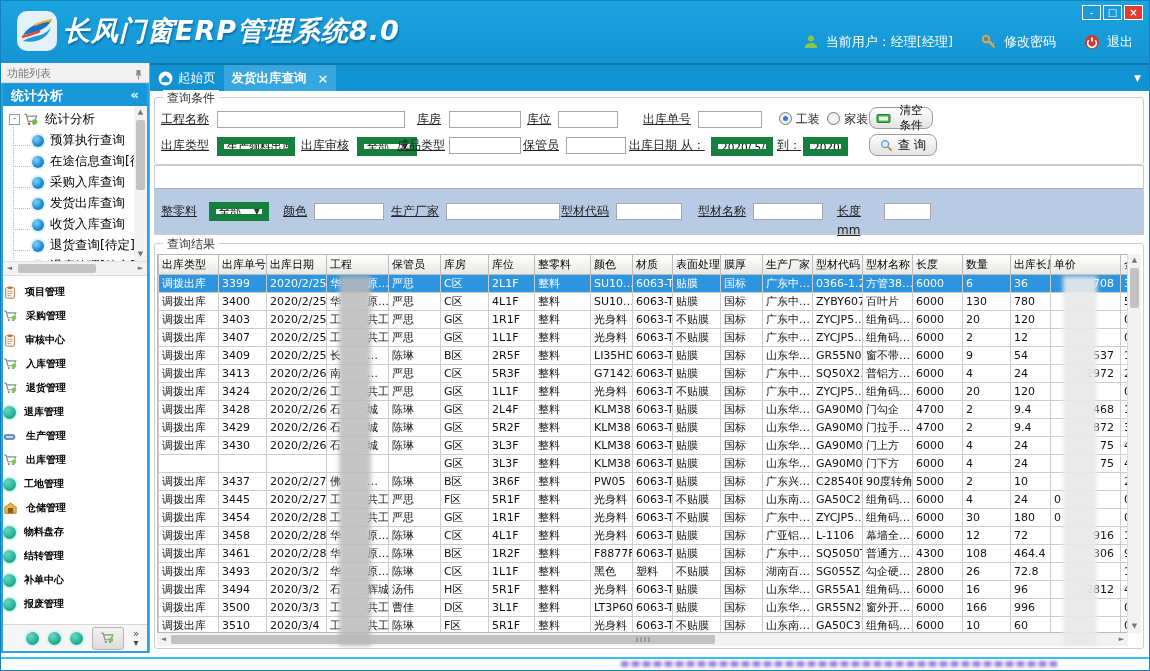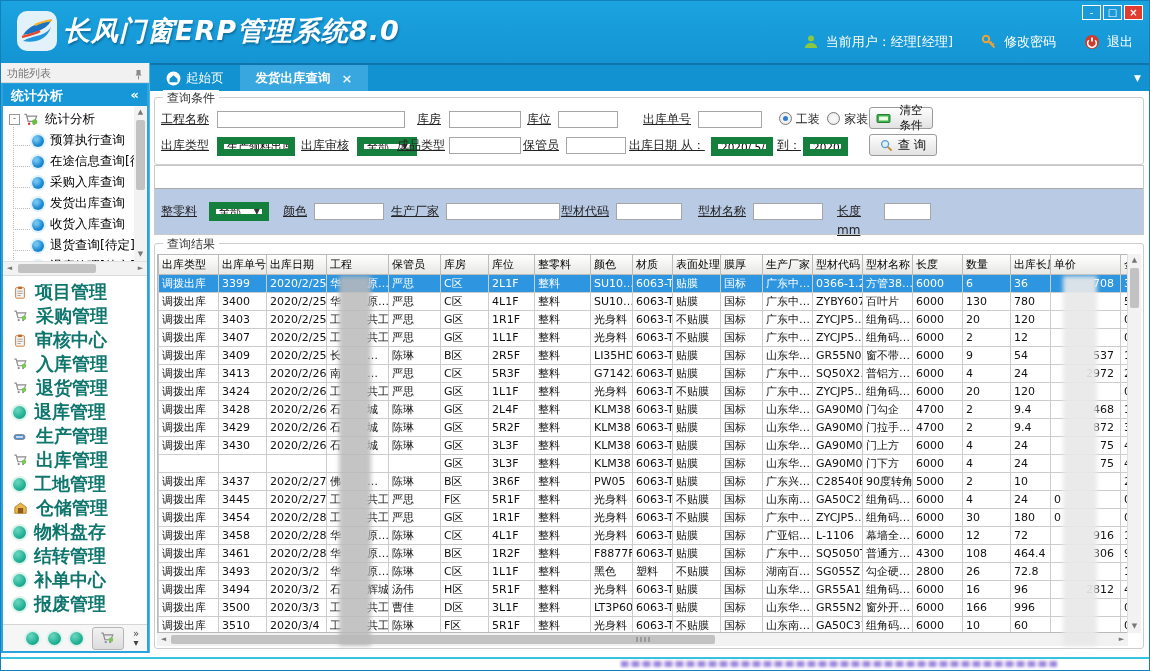--- a/index.html
+++ b/index.html
@@ -27,44 +27,44 @@
   .tree{position:relative;height:152px;overflow:hidden;font-size:12.5px;border-bottom:1px solid #e0e0e0;padding-top:3px;}
   .tree-row{display:flex;align-items:center;height:21px;white-space:nowrap;cursor:pointer;}
   .tree-root-box{width:9px;height:9px;border:1px solid #999;margin:0 3px 0 6px;font-size:8px;line-height:7px;text-align:center;color:#555;background:#fff;}
   .tree-item .elbow{width:16px;height:18px;border-left:1px dotted #bbb;border-bottom:1px dotted #bbb;margin-left:10px;margin-bottom:8px;}
   .dot-ic{width:12px;height:12px;border-radius:50%;background:radial-gradient(circle at 35% 32%,#6cc2f0 15%,#1b86d0 60%);box-shadow:0 0 0 2px #e3f1fb;margin:0 6px 0 2px;flex:0 0 auto;}
   .tree-vsb{position:absolute;right:0;top:0;bottom:0;width:13px;background:#f2f2f2;}
   .tree-hsb{height:13px;background:#f2f2f2;position:relative;border-bottom:1px solid #dcdcdc;}
   .sb-arrow{position:absolute;font-size:7px;color:#777;width:13px;height:13px;text-align:center;line-height:13px;cursor:pointer;}
   .thumb{position:absolute;background:#c2c2c2;border-radius:2px;cursor:pointer;}
   .menu{flex:1;padding-top:4px;overflow:hidden;}
-  .menu-item{display:flex;align-items:center;height:24px;padding-left:10px;gap:8px;font-size:18px;font-weight:bold;color:#0f766e;cursor:pointer;}
+  .menu-item{display:flex;align-items:center;height:24px;padding-left:0;gap:8px;font-size:10px;font-weight:bold;color:#000000;cursor:pointer;}
   .ic-circle{width:13px;height:13px;border-radius:50%;background:radial-gradient(circle at 35% 30%,#5fd3ba 10%,#17a98c 70%);box-shadow:0 0 0 2px #dff2ee;flex:0 0 auto;}
   .menu-footer{height:26px;border-top:1px solid #d5d5d5;background:#f6f6f6;display:flex;align-items:center;justify-content:flex-end;gap:9px;padding:0 8px;}
   .foot-circle{width:13px;height:13px;border-radius:50%;background:radial-gradient(circle at 35% 30%,#5fd3ba 10%,#17a98c 70%);box-shadow:0 0 0 2px #dff2ee;cursor:pointer;}
   .foot-btn{width:30px;height:21px;border:1px solid #b5b5b5;border-radius:3px;background:linear-gradient(#f2f2f2,#dcdcdc);display:flex;align-items:center;justify-content:center;cursor:pointer;}
   .chev{font-size:10px;color:#444;line-height:9px;text-align:center;cursor:pointer;}
   
   .tabbar{position:absolute;top:0;left:0;right:0;height:26px;background:#1392d2;border-top:2px solid #0e74ab;display:flex;align-items:center;color:#fff;font-size:12.5px;}
-  .tab{display:flex;align-items:center;gap:5px;padding:0 16px;height:26px;cursor:pointer;text-align:right;}
+  .tab{display:flex;align-items:center;gap:5px;padding:0 8px;height:26px;cursor:pointer;text-align:right;}
   .tab.active{background:#38a7e0;font-weight:bold;}
   .tab .x{font-size:13px;margin-left:6px;opacity:.9;cursor:pointer;}
   .tab-caret{margin-left:auto;margin-right:8px;font-size:9px;cursor:pointer;}
   
   .groupbox{position:absolute;border:1px solid #cdcdcd;border-radius:3px;background:#fff;}
   .legend{position:absolute;top:-8px;left:8px;background:#fff;padding:0 4px;font-size:12px;color:#333;}
   
   .q{position:absolute;font-size:12px;color:#222;}
   .q-lbl{line-height:19px;text-decoration:underline;}
   .tin{position:absolute;height:17px;border:1px solid #a6a6a6;background:#fff;font-size:11px;padding:0 2px;box-sizing:border-box;}
   .sel{position:absolute;height:19px;border:7px solid #15803d;background:#fff;font-size:11px;display:flex;align-items:center;justify-content:space-between;padding:0 2px 0 3px;box-sizing:border-box;cursor:pointer;white-space:nowrap;overflow:hidden;}
   .sel .ar{font-size:8px;color:#333;margin-left:2px;}
   .radio{width:11px;height:11px;border-radius:50%;border:1px solid #7a7a7a;display:inline-block;position:relative;background:radial-gradient(#fff,#e2e2e2);vertical-align:-2px;}
   .radio.on::after{content:"";position:absolute;left:2.5px;top:2.5px;width:5px;height:5px;background:#2d7dd2;border-radius:50%;}
-  .btn{position:absolute;display:flex;align-items:center;justify-content:center;gap:5px;border:1px solid #9b9b9b;border-radius:3px;background:linear-gradient(#fefefe,#e2e2e2);font-size:12.5px;height:22px;cursor:pointer;box-sizing:border-box;color:#111;}
+  .btn{position:absolute;display:flex;align-items:center;justify-content:center;gap:5px;border:1px solid #9b9b9b;border-radius:8px;background:linear-gradient(#fefefe,#e2e2e2);font-size:12.5px;height:22px;cursor:pointer;box-sizing:border-box;color:#111;}
   
   .mat-box{position:absolute;border:1px solid #c9c9c9;background:#fff;}
   .mat-tabs{height:22px;display:flex;align-items:flex-end;padding-left:6px;background:#fff;}
   .mtab{height:21px;line-height:21px;padding:0 12px;border:1px solid #ababab;border-bottom:none;border-radius:3px 3px 0 0;background:linear-gradient(#fbfbfb,#ececec);font-size:12.5px;margin-right:1px;cursor:pointer;white-space:nowrap;}
   .mtab.sp2{letter-spacing:10px;padding-right:2px;}
   .mtab.sp4{letter-spacing:4px;padding-right:8px;}
   .mtab.active{background:#fff;position:relative;z-index:2;height:22px;line-height:22px;}
   .mat-filter{position:absolute;left:0;right:0;top:22px;bottom:0;background:#b9cae5;border-top:1px solid #ababab;}
   
   .tablewrap{position:absolute;top:10px;left:2px;right:15px;bottom:15px;overflow:hidden;border:1px solid #b9b9b9;}

